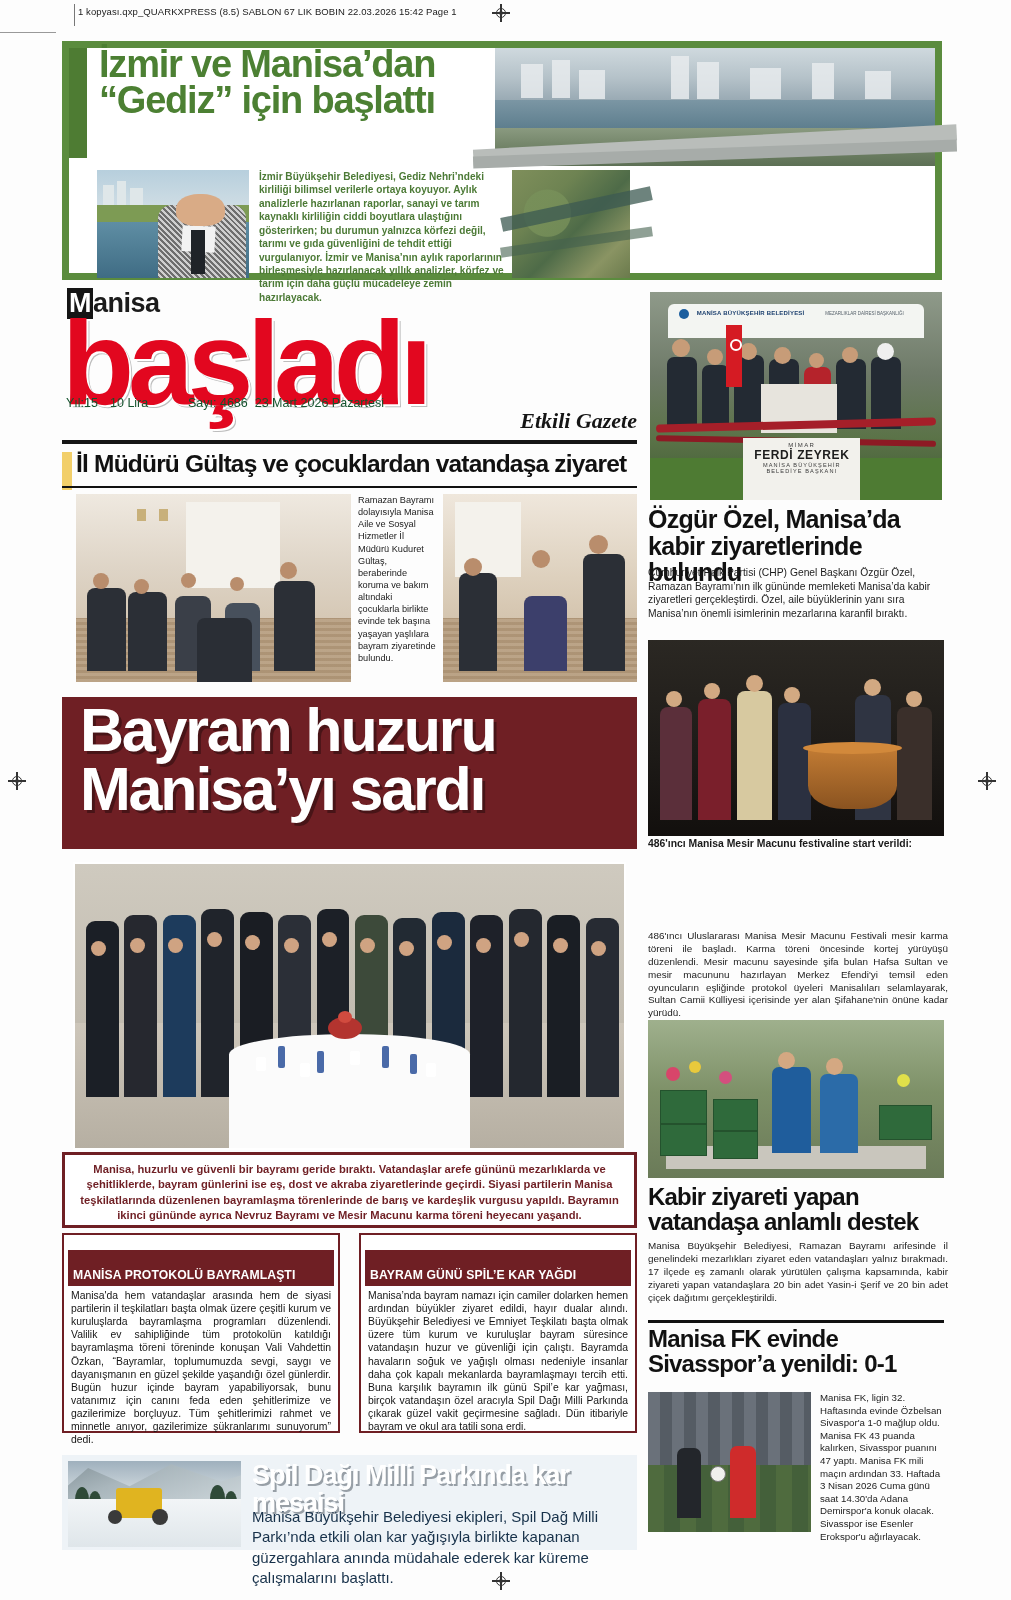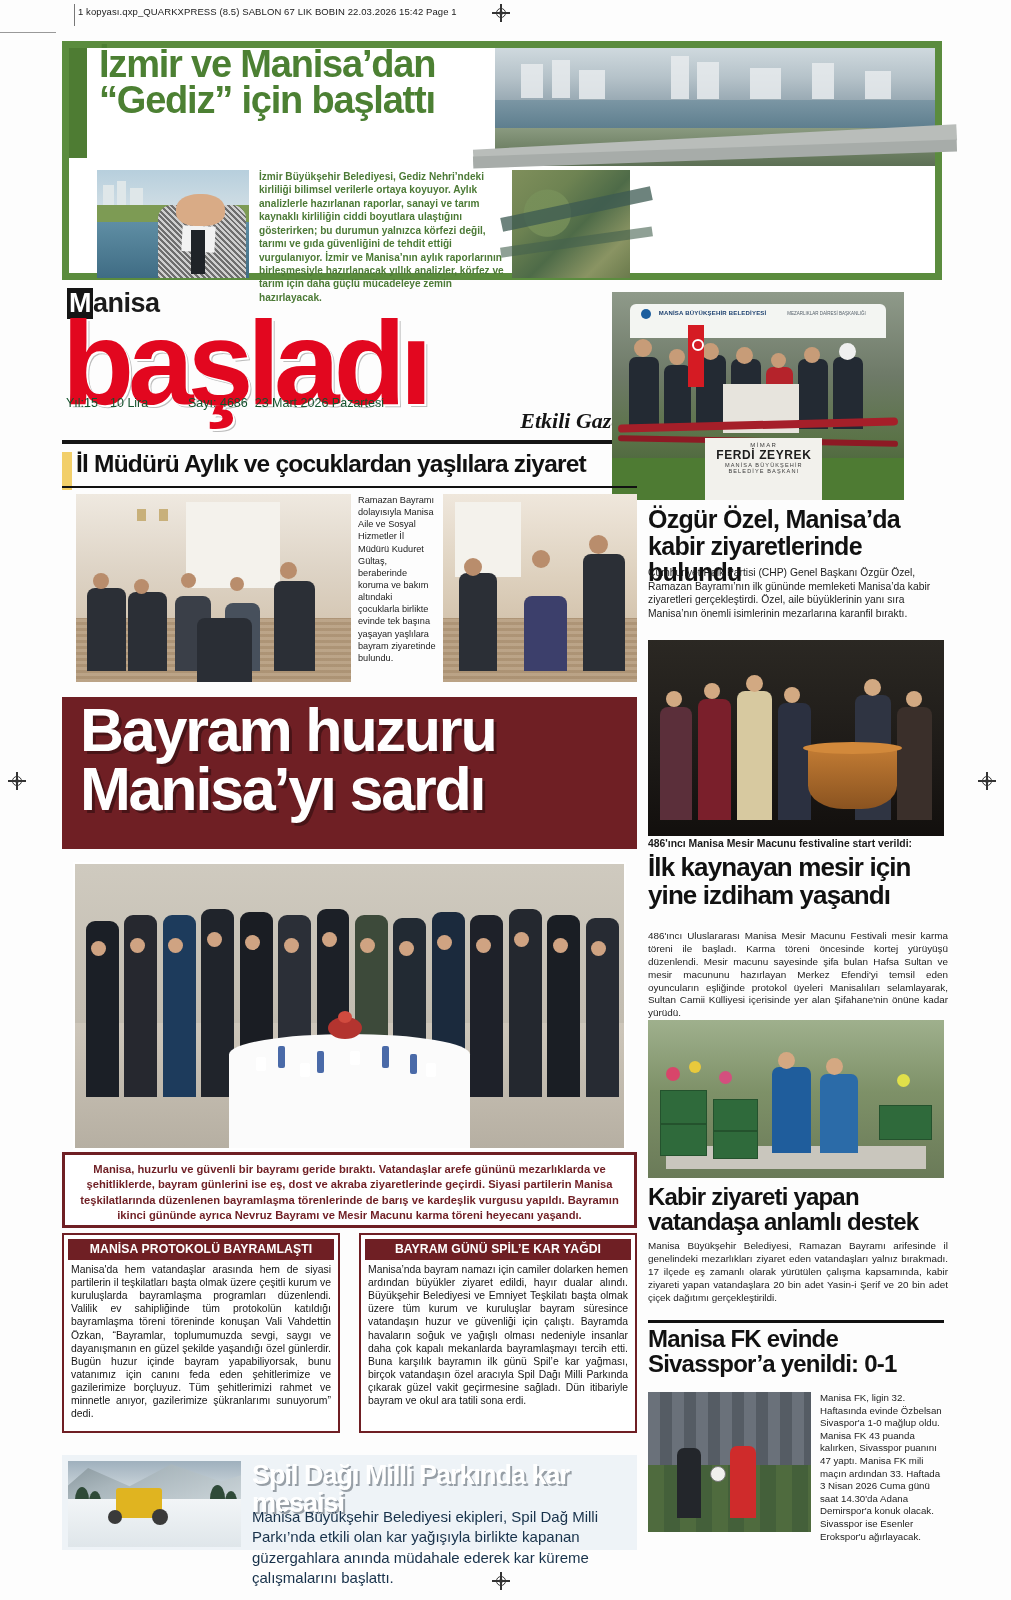--- a/index.html
+++ b/index.html
@@ -109,21 +109,21 @@
   .mh-m1 { width:44px; }
   .mh-m2 { width:78px; }
   .mh-etkili {
     position:absolute; right:0px; top:120px;
     font-family:"Liberation Serif", serif; font-style:italic; font-weight:700;
     font-size:22px; color:#151515;
   }
   .mh-rule { position:absolute; left:0; top:152px; width:575px; height:4px; background:#151515; }
 
   
-  .r-photo1 { position:absolute; left:612px; top:292px; width:292px; height:208px; overflow:hidden;
+  .r-photo1 { position:absolute; left:650px; top:292px; width:292px; height:208px; overflow:hidden;
     background:linear-gradient(180deg,#8f9a8a 0%,#6e7a68 40%,#5b7348 70%,#3f5a33 100%); }
   .tent { position:absolute; left:6%; top:6%; width:88%; height:16%; background:#f3f5f2; border-radius:6px 6px 0 0; }
   .tent-logo { position:absolute; left:10%; top:8%; width:10px; height:10px; border-radius:50%; background:#1b5e9e; }
   .tent-txt { position:absolute; left:16%; top:8.5%; font-size:6px; font-weight:700; color:#1b3f6e; letter-spacing:.2px; }
   .tent-txt2 { position:absolute; left:60%; top:9%; font-size:4.5px; color:#55606a; }
   .crowd { position:absolute; left:4%; top:18%; width:92%; height:48%; }
   .cperson { position:absolute; bottom:0; background:#232a33; border-radius:7px 7px 0 0; }
   .chead { position:absolute; background:#c79c78; border-radius:50%; }
   .flag { position:absolute; left:26%; top:16%; width:16px; height:62px; background:#d51b23; }
   .flag::after{content:'';position:absolute;left:4px;top:14px;width:8px;height:8px;border-radius:50%;border:2px solid #fff;}
@@ -186,22 +186,22 @@
     background:#fff; border:3px solid #6f1f24; }
   .leadbox p { padding:7px 10px 0 10px; text-align:center;
     font-size:11.2px; line-height:1.38; font-weight:700; color:#6f1f24; }
 
   
   .subcols { position:absolute; left:62px; top:1233px; width:575px; height:200px; }
   .subcol { position:absolute; top:0; width:278px; height:200px;
     background:#fff; border:2px solid #6f1f24; }
   .subcol.left { left:0; }
   .subcol.right { left:297px; }
-  .subcol h3 { margin:4px 4px 2px 4px; background:#6f1f24; color:#fff;
-    font-size:12.2px; font-weight:700; letter-spacing:.1px; padding:3px 5px 4px 5px;text-align:center; }
+  .subcol h3 { margin:15px 4px 2px 4px; background:#6f1f24; color:#fff;
+    font-size:12.2px; font-weight:700; letter-spacing:.1px; padding:18px 5px 4px 5px; }
   .subcol p { padding:1px 7px 0 7px; font-size:10.4px; line-height:1.26; color:#151515; text-align:justify; }
 
   
   .r-photo2 { position:absolute; left:648px; top:640px; width:296px; height:196px; overflow:hidden;
     background:linear-gradient(180deg,#2b2823 0%,#1d1a17 60%,#120f0d 100%); }
   .mes-fig { position:absolute; bottom:8%; border-radius:8px 8px 0 0; }
   .mes-head { position:absolute; background:#d2a982; border-radius:50%; }
   .mes-cauldron { position:absolute; left:54%; top:56%; width:30%; height:30%;
     background:linear-gradient(180deg,#c07a33,#8a5320); border-radius:0 0 40% 40%; }
   .mes-cauldron::before{content:'';position:absolute;left:-6%;top:-8px;width:112%;height:12px;background:#d2893b;border-radius:50%;}
@@ -369,21 +369,21 @@
       <div class="gs-l3">MANİSA BÜYÜKŞEHİR</div>
       <div class="gs-l4">BELEDİYE BAŞKANI</div>
     </div>
   </div>
 
   <h2 class="r-h1">Özgür Özel, Manisa’da kabir ziyaretlerinde bulundu</h2>
   <p class="r-p1">Cumhuriyet Halk Partisi (CHP) Genel Başkanı Özgür Özel, Ramazan Bayramı’nın ilk gününde memleketi Manisa’da kabir ziyaretleri gerçekleştirdi. Özel, aile büyüklerinin yanı sıra Manisa’nın önemli isimlerinin mezarlarına karanfil bıraktı.</p>
 
   <div class="secA">
     <div class="secA-tab"></div>
-    <h2 class="secA-h">İl Müdürü Aylık ve çocuklardan yaşlılara ziyaret</h2>
+    <h2 class="secA-h">İl Müdürü Gültaş ve çocuklardan vatandaşa ziyaret</h2>
     <div class="secA-rule"></div>
 
     <div class="secA-photo1">
       <div class="rm-win" style="left:40%;top:4%;width:34%;height:46%"></div>
       <div class="rm-art" style="left:22%;top:8%"></div>
       <div class="rm-art" style="left:30%;top:8%"></div>
       <div class="rm-floor"></div>
       <div class="rm-fig" style="left:4%;width:14%;height:44%"></div>
         <div class="rm-head" style="left:6%;top:42%;width:16px;height:16px"></div>
       <div class="rm-fig" style="left:19%;width:14%;height:42%"></div>
@@ -486,21 +486,20 @@
     <div class="mes-fig" style="left:44%;bottom:8%;width:11%;height:60%;background:#2b3040"></div>
       <div class="mes-head" style="left:46%;top:24%;width:16px;height:16px"></div>
     <div class="mes-fig" style="left:70%;bottom:8%;width:12%;height:64%;background:#2f3442"></div>
       <div class="mes-head" style="left:73%;top:20%;width:17px;height:17px"></div>
     <div class="mes-fig" style="left:84%;bottom:8%;width:12%;height:58%;background:#3a2f2a"></div>
       <div class="mes-head" style="left:87%;top:26%;width:16px;height:16px"></div>
     <div class="mes-cauldron"></div>
   </div>
 
   <div class="r-kicker">486'ıncı Manisa Mesir Macunu festivaline start verildi:</div>
-  <h2 class="r-h2">İlk kaynayan mesir için yine izdiham yaşandı</h2>
   <p class="r-p2">486'ıncı Uluslararası Manisa Mesir Macunu Festivali mesir karma töreni ile başladı. Karma töreni öncesinde kortej yürüyüşü düzenlendi. Mesir macunu sayesinde şifa bulan Hafsa Sultan ve mesir macununu hazırlayan Merkez Efendi'yi temsil eden oyuncuların eşliğinde protokol üyeleri Manisalıları selamlayarak, Sultan Camii Külliyesi içerisinde yer alan Şifahane'nin önüne kadar yürüdü.</p>
 
   <div class="r-photo3">
     <div class="kz-table"></div>
     <div class="kz-crate" style="left:4%;top:44%;width:16%;height:22%"></div>
     <div class="kz-crate" style="left:4%;top:66%;width:16%;height:20%"></div>
     <div class="kz-crate" style="left:22%;top:50%;width:15%;height:20%"></div>
     <div class="kz-crate" style="left:22%;top:70%;width:15%;height:18%"></div>
     <div class="kz-crate" style="left:78%;top:54%;width:18%;height:22%"></div>
     <div class="kz-flower" style="left:6%;top:30%;width:14px;height:14px;background:#d8456a"></div>

